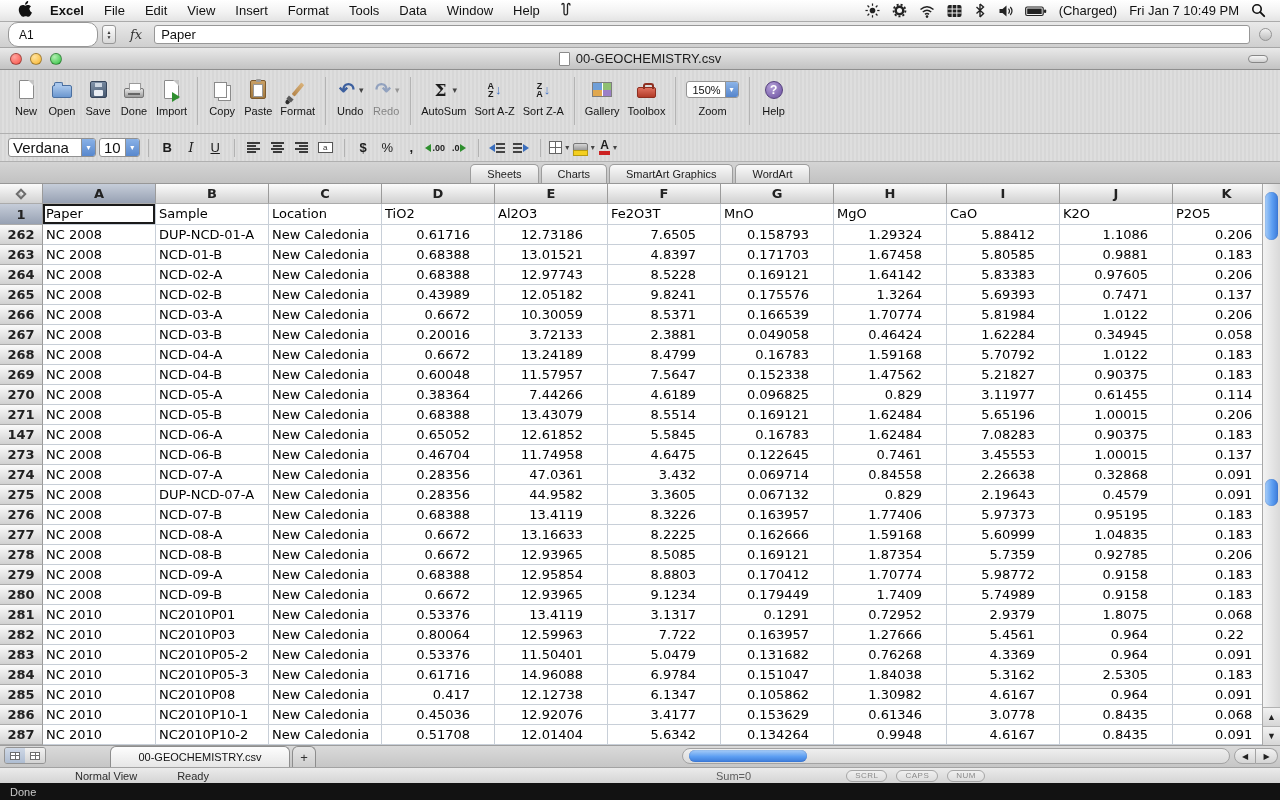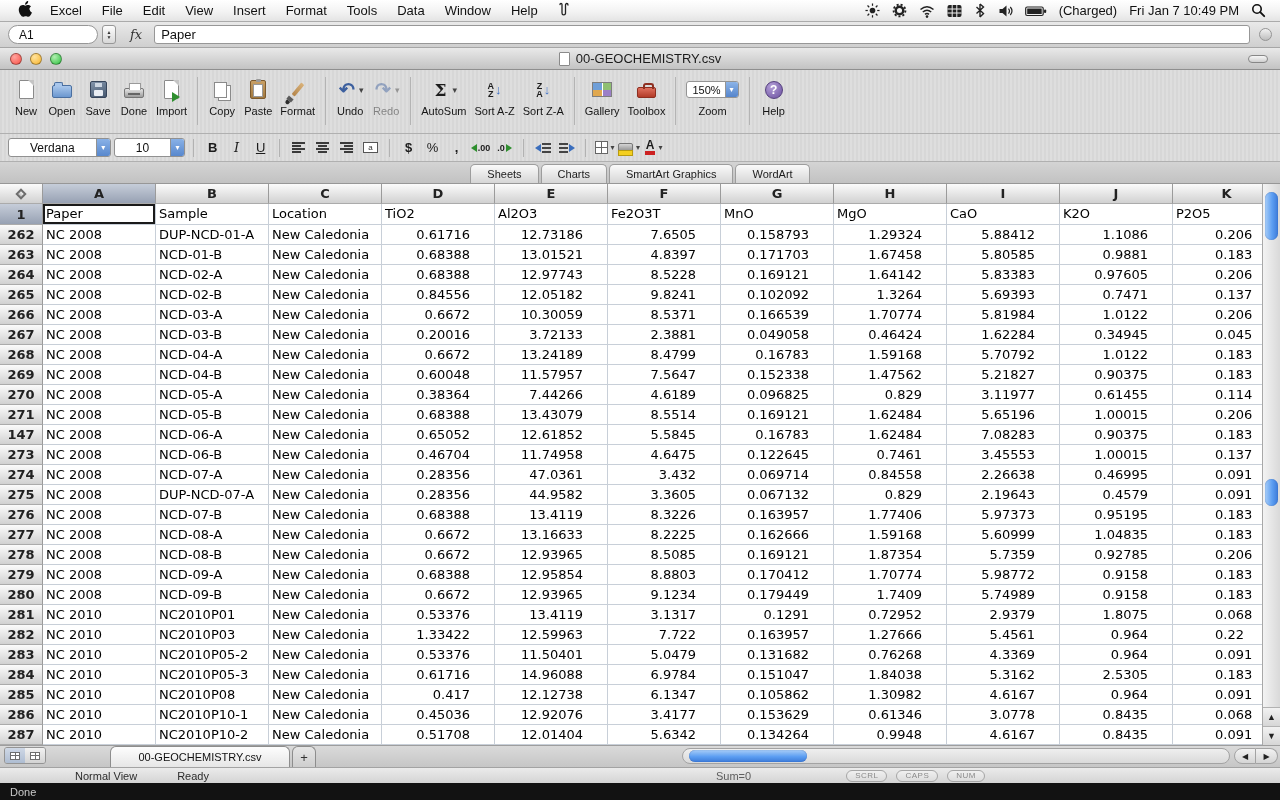--- a/index.html
+++ b/index.html
@@ -4,30 +4,30 @@
 <style>
   *{margin:0;padding:0;box-sizing:border-box}
   html,body{width:1280px;height:800px;overflow:hidden}
   body{font-family:"Liberation Sans",sans-serif;background:#e8e8e8;color:#111}
 
   
   .menubar{height:22px;background:linear-gradient(#ffffff,#f3f3f3 55%,#e4e4e4);border-bottom:1px solid #ababab;display:flex;align-items:center;padding:0 10px;font-size:13px}
   .mb-apple{display:flex;align-items:center;padding:0 8px}
   .mb-items{display:flex;align-items:center}
   .mb-item{padding:0 10px;white-space:nowrap}
-  .mb-item.app{font-weight:normal}
+  .mb-item.app{font-weight:bold}
   .mb-script{padding:0 8px;display:flex;align-items:center}
   .mb-right{margin-left:auto;display:flex;align-items:center;gap:12px;padding-right:4px}
   .mb-right svg{display:block}
   .mb-clock{white-space:nowrap}
   .mb-batt{white-space:nowrap}
 
   
   .fbar{height:26px;background:linear-gradient(#e9e9e9,#cfcfcf);border-bottom:1px solid #a6a6a6;display:flex;align-items:center;padding:0 8px;gap:4px}
-  .namebox{width:90px;height:19px;background:#fff;border:1px solid #979797;border-radius:10px;font-size:12px;display:flex;align-items:center;padding-left:10px}
+  .namebox{width:90px;height:25px;background:#fff;border:1px solid #979797;border-radius:10px;font-size:12px;display:flex;align-items:center;padding-left:10px}
   .stepper{width:14px;height:19px;border:1px solid #979797;border-radius:3px;background:linear-gradient(#fdfdfd,#d8d8d8);display:flex;flex-direction:column;align-items:center;justify-content:center;font-size:5px;line-height:5px;color:#333}
   .fx{font-style:italic;font-family:"DejaVu Serif",serif;font-size:13px;color:#333;margin:0 8px 0 10px}
   .fcontent{flex:1;height:19px;background:#fff;border:1px solid #979797;border-radius:3px;font-size:13px;padding-left:6px;display:flex;align-items:center}
   .fround{width:13px;height:13px;border-radius:50%;background:linear-gradient(#f2f2f2,#bdbdbd);border:1px solid #949494;margin-left:5px}
 
   
   .titlebar{height:22px;background:linear-gradient(#e9e9e9,#c3c3c3);border-bottom:1px solid #8f8f8f;position:relative;display:flex;align-items:center;justify-content:center;font-size:13px;color:#1c1c1c}
   .lights{position:absolute;left:10px;top:5px;display:flex;gap:8px}
   .light{width:12px;height:12px;border-radius:50%;border:1px solid rgba(0,0,0,.35)}
   .l-red{background:radial-gradient(circle at 35% 30%,#ffa49e,#fa5046)}
@@ -73,21 +73,21 @@
   .i-toolbox{width:19px;height:11px;background:linear-gradient(#e0705e,#b23b28);border:1px solid #8e2f20;border-radius:2px;position:relative;margin-top:6px}
   .i-toolbox::before{content:"";position:absolute;top:-5px;left:5px;width:7px;height:4px;border:2px solid #8e2f20;border-bottom:none;border-radius:3px 3px 0 0}
   .i-help{width:18px;height:18px;border-radius:50%;background:radial-gradient(circle at 35% 30%,#b49fd8,#6a4f9e);border:1px solid #55407e;color:#fff;font-weight:bold;font-size:12px;display:flex;align-items:center;justify-content:center}
   .i-zoom{display:flex;align-items:center;height:17px;background:#fff;border:1px solid #949494;border-radius:3px;padding-left:5px;font-size:11px}
   .i-zoom em{font-style:normal}
   .i-zoom u{text-decoration:none;width:13px;height:15px;margin-left:4px;background:linear-gradient(#8cb4e8,#5585cc);border-left:1px solid #949494;color:#fff;font-size:8px;display:flex;align-items:center;justify-content:center;border-radius:0 2px 2px 0}
 
   
   .fmtbar{height:28px;background:repeating-linear-gradient(90deg,#d7d7d7 0 2px,#dedede 2px 4px);border-bottom:1px solid #b0b0b0;display:flex;align-items:center;padding:0 8px;gap:3px;font-size:12px}
   .combo{height:19px;background:#fff;border:1px solid #919191;border-radius:3px;display:flex;align-items:center;overflow:hidden}
-  .combo>span{padding:0 21px;font-size:12px;min-width:72px}
+  .combo>span{padding:0 4px;font-size:15px;min-width:72px}
   .combo.csmall>span{min-width:22px}
   .combo u{text-decoration:none;width:14px;height:19px;background:linear-gradient(#8cb4e8,#5585cc);border-left:1px solid #919191;color:#fff;font-size:8px;display:flex;align-items:center;justify-content:center}
   .fbtn{min-width:21px;height:20px;display:flex;align-items:center;justify-content:center;color:#1c1c1c;font-size:13px;gap:1px}
   .fbtn.fb{font-weight:bold}.fbtn.fi{font-style:italic;font-family:"DejaVu Serif",serif}.fbtn.fu{text-decoration:underline}
   .fsep{width:1px;height:18px;background:#b2b2b2;margin:0 5px}
   .al{display:flex;flex-direction:column;justify-content:space-between;width:13px;height:11px}
   .al i{display:block;height:2px;background:#3a3a3a;width:13px}
   .al i:nth-child(even){width:9px}
   .alc i:nth-child(even){align-self:center}
   .alr i:nth-child(even){align-self:flex-end}
@@ -606,24 +606,24 @@
         <div class="cell num">1.64142</div>
         <div class="cell num">5.83383</div>
         <div class="cell num">0.97605</div>
         <div class="cell knum">0.206</div>
       </div>
       <div class="row">
         <div class="gut">265</div>
         <div class="cell txt">NC 2008</div>
         <div class="cell txt">NCD-02-B</div>
         <div class="cell txt">New Caledonia</div>
-        <div class="cell num">0.84556</div>
+        <div class="cell num">0.43989</div>
         <div class="cell num">12.05182</div>
         <div class="cell num">9.8241</div>
-        <div class="cell num">0.102092</div>
+        <div class="cell num">0.175576</div>
         <div class="cell num">1.3264</div>
         <div class="cell num">5.69393</div>
         <div class="cell num">0.7471</div>
         <div class="cell knum">0.137</div>
       </div>
       <div class="row">
         <div class="gut">266</div>
         <div class="cell txt">NC 2008</div>
         <div class="cell txt">NCD-03-A</div>
         <div class="cell txt">New Caledonia</div>
@@ -641,21 +641,21 @@
         <div class="cell txt">NC 2008</div>
         <div class="cell txt">NCD-03-B</div>
         <div class="cell txt">New Caledonia</div>
         <div class="cell num">0.20016</div>
         <div class="cell num">3.72133</div>
         <div class="cell num">2.3881</div>
         <div class="cell num">0.049058</div>
         <div class="cell num">0.46424</div>
         <div class="cell num">1.62284</div>
         <div class="cell num">0.34945</div>
-        <div class="cell knum">0.045</div>
+        <div class="cell knum">0.058</div>
       </div>
       <div class="row">
         <div class="gut">268</div>
         <div class="cell txt">NC 2008</div>
         <div class="cell txt">NCD-04-A</div>
         <div class="cell txt">New Caledonia</div>
         <div class="cell num">0.6672</div>
         <div class="cell num">13.24189</div>
         <div class="cell num">8.4799</div>
         <div class="cell num">0.16783</div>
@@ -738,21 +738,21 @@
         <div class="gut">274</div>
         <div class="cell txt">NC 2008</div>
         <div class="cell txt">NCD-07-A</div>
         <div class="cell txt">New Caledonia</div>
         <div class="cell num">0.28356</div>
         <div class="cell num">47.0361</div>
         <div class="cell num">3.432</div>
         <div class="cell num">0.069714</div>
         <div class="cell num">0.84558</div>
         <div class="cell num">2.26638</div>
-        <div class="cell num">0.46995</div>
+        <div class="cell num">0.32868</div>
         <div class="cell knum">0.091</div>
       </div>
       <div class="row">
         <div class="gut">275</div>
         <div class="cell txt">NC 2008</div>
         <div class="cell txt">DUP-NCD-07-A</div>
         <div class="cell txt">New Caledonia</div>
         <div class="cell num">0.28356</div>
         <div class="cell num">44.9582</div>
         <div class="cell num">3.3605</div>
@@ -844,21 +844,21 @@
         <div class="cell num">0.72952</div>
         <div class="cell num">2.9379</div>
         <div class="cell num">1.8075</div>
         <div class="cell knum">0.068</div>
       </div>
       <div class="row">
         <div class="gut">282</div>
         <div class="cell txt">NC 2010</div>
         <div class="cell txt">NC2010P03</div>
         <div class="cell txt">New Caledonia</div>
-        <div class="cell num">1.33422</div>
+        <div class="cell num">0.80064</div>
         <div class="cell num">12.59963</div>
         <div class="cell num">7.722</div>
         <div class="cell num">0.163957</div>
         <div class="cell num">1.27666</div>
         <div class="cell num">5.4561</div>
         <div class="cell num">0.964</div>
         <div class="cell knum">0.22</div>
       </div>
       <div class="row">
         <div class="gut">283</div>

